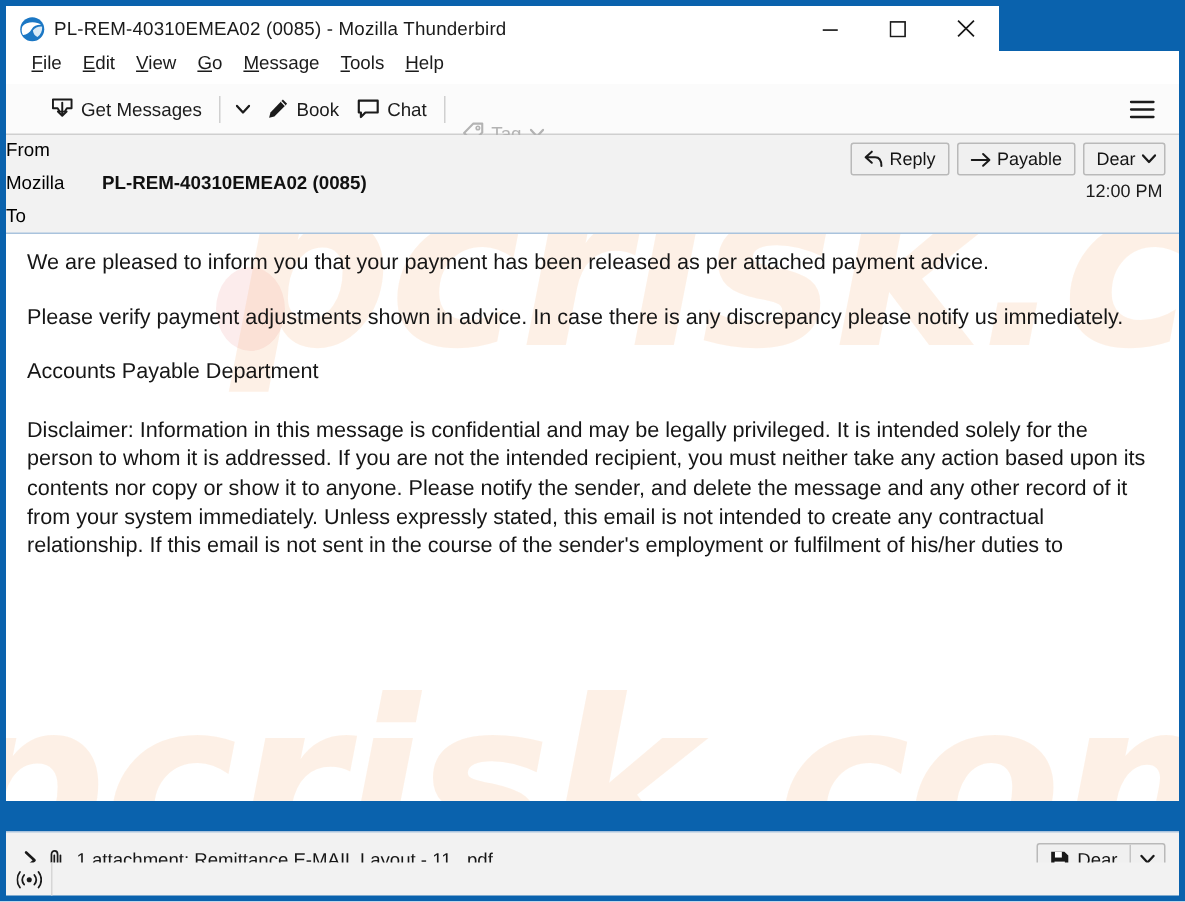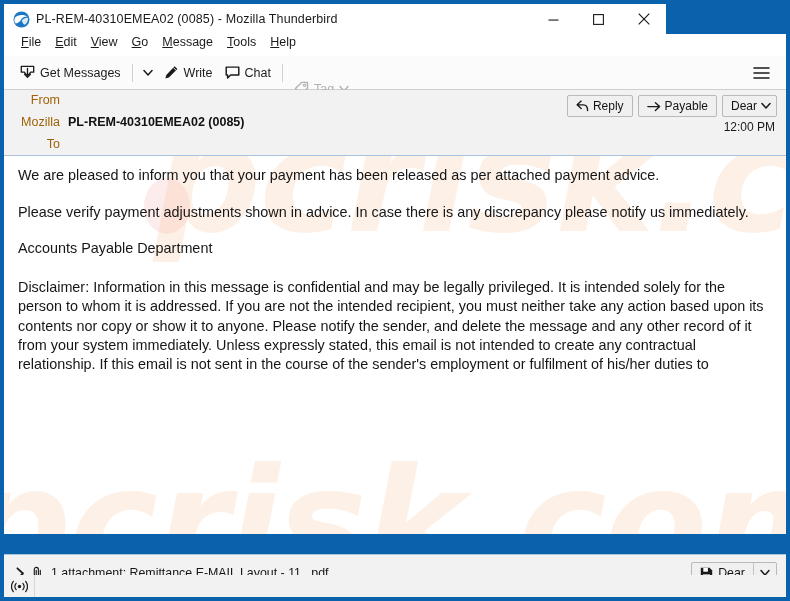--- a/index.html
+++ b/index.html
@@ -86,21 +86,21 @@
     position: absolute;
     left: 4px;
     top: 56px;
     width: 782px;
     height: 34px;
     background: #fbfbfb;
     border-bottom: 1px solid #cfcfcf;
     display: flex;
     align-items: center;
     box-sizing: border-box;
-    padding-left: 10px;
+    padding-left: 24px;
   }
   .tbtn {
     display: flex;
     align-items: center;
     gap: 5px;
     font-size: 12.5px;
     color: #1b1b1b;
     padding: 3px 6px;
     white-space: nowrap;
     border-radius: 2px;
@@ -138,23 +138,23 @@
     box-sizing: border-box;
     overflow: hidden;
   }
   .hdr-row {
     display: flex;
     align-items: baseline;
     height: 22px;
   }
   .hdr-label {
     width: 56px;
-    text-align: right;
+    text-align: left;
     font-size: 12.5px;
-    color: #a16207;
+    color: #000000;
     padding-right: 8px;
     flex: 0 0 auto;
   }
   .hdr-value {
     font-size: 12.5px;
     color: #111111;
   }
   .hdr-value.bold { font-weight: bold; }
   .hdr-actions {
     position: absolute;
@@ -370,21 +370,21 @@
         <path d="M1 1.6 L5 6 L9 1.6" fill="none" stroke="#1b1b1b" stroke-width="1.5" stroke-linecap="round" stroke-linejoin="round"></path>
       </svg>
     </div>
     <div class="tbtn">
       <span class="ic">
         <svg width="15" height="15" viewBox="0 0 15 15">
           <path d="M10.6 1.3 L13.4 4.1 L4.9 12.6 L1.4 13.5 L2.3 10 Z" fill="#1b1b1b"></path>
           <path d="M9.4 2.6 L12.1 5.4" stroke="#ffffff" stroke-width="0.9"></path>
         </svg>
       </span>
-      <span>Write</span>
+      <span>Book</span>
     </div>
     <div class="tbtn">
       <span class="ic">
         <svg width="15" height="15" viewBox="0 0 15 15">
           <path d="M1.2 2.1 H13.8 V10 H5.6 L2.6 13 V10 H1.2 Z" fill="none" stroke="#1b1b1b" stroke-width="1.45" stroke-linejoin="round"></path>
         </svg>
       </span>
       <span>Chat</span>
     </div>
     <div class="tsep"></div>

